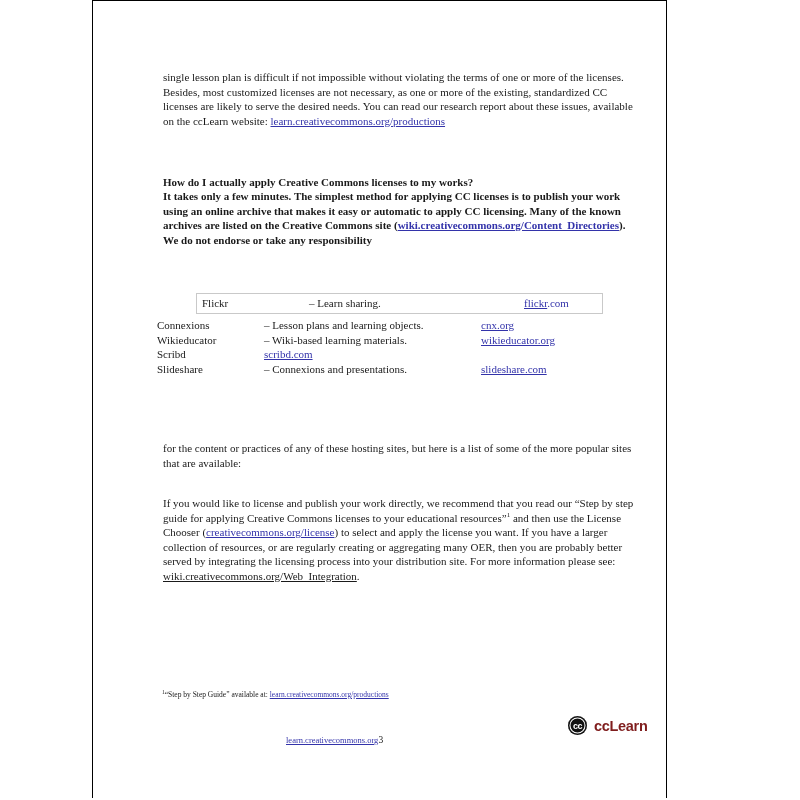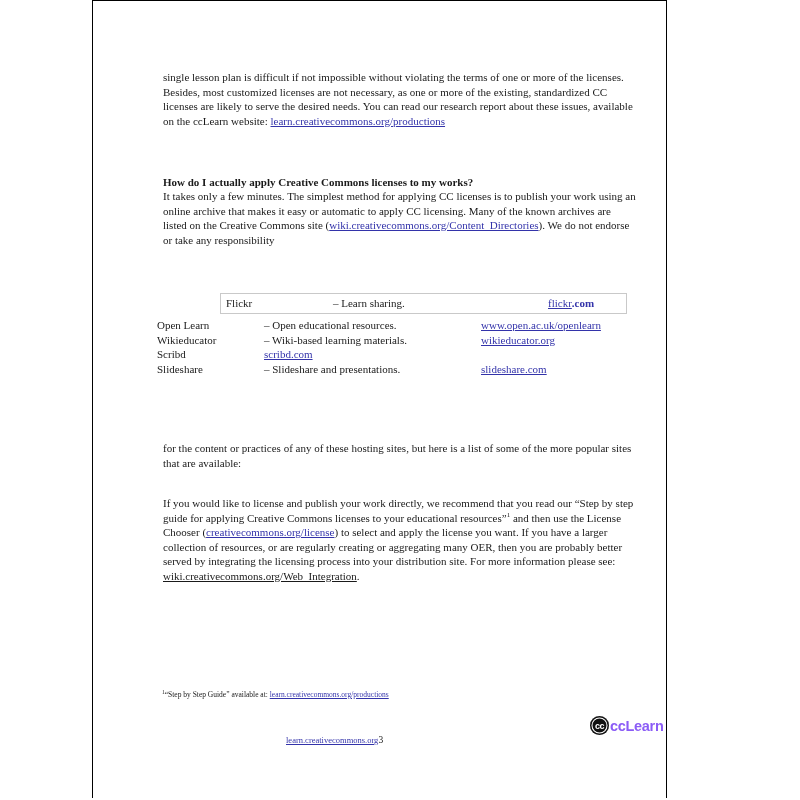--- a/index.html
+++ b/index.html
@@ -10,97 +10,97 @@
   .page {
     position:absolute; left:92px; top:0; width:575px; height:798px;
     box-sizing:border-box; background:#ffffff;
     border:1px solid #000; border-bottom:none;
   }
   .abs { position:absolute; }
   .body-text { font-size:11px; line-height:14.5px; }
   .para { width:474px; }
   .heading { font-weight:bold; }
   .link { color:#3333aa; text-decoration:underline; cursor:pointer; }
-  .link-plain { color:#3333aa; text-decoration:none; cursor:pointer;font-weight:bold; }
+  .link-plain { color:#3333aa; text-decoration:none; cursor:pointer; }
   .link-dark { color:#1a1a1a; text-decoration:underline; cursor:pointer; }
   sup { font-size:7px; line-height:0; }
 
   
   .flickr-box {
     left:103px; top:292px; width:407px; height:21px;
-    box-sizing:border-box; border:1px solid #c9c9c9; background:#fff;margin-left:24px;
+    box-sizing:border-box; border:1px solid #c9c9c9; background:#fff;
   }
   .flickr-box .cell { position:absolute; top:2px; white-space:nowrap; }
   .site-table { left:64px; top:317px; width:480px; }
   .t-row { display:flex; height:14.55px; }
   .t-name { width:107px; flex:none; }
   .t-desc { width:217px; flex:none; }
   .t-link { flex:1; }
   .t-row span { white-space:nowrap; }
 
   
   .footnote { left:69px; top:689px; font-size:7.5px; line-height:9px; }
   .footnote sup { font-size:5.5px; }
 
   
   .cclearn-logo { left:475px; top:715px; display:flex; align-items:center; }
   .cc-circle {
     width:19px; height:19px; border-radius:50%; background:#111;
     color:#fff; font-family:"Liberation Sans", sans-serif; font-weight:bold;
     font-size:9px; display:flex; align-items:center; justify-content:center;
-    letter-spacing:-0.5px; box-shadow:inset 0 0 0 1.5px #111, inset 0 0 0 2.5px #fff;margin-left:22px;
+    letter-spacing:-0.5px; box-shadow:inset 0 0 0 1.5px #111, inset 0 0 0 2.5px #fff;
   }
   .cc-wordmark {
     font-family:"Liberation Sans", sans-serif; font-weight:bold;
-    font-size:14.5px; color:#8b5cf6; margin-left:1px; letter-spacing:-0.3px;
+    font-size:14.5px; color:#7f1d1d; margin-left:7px; letter-spacing:-0.3px;
   }
 
   
   .footer { left:193px; top:734px; font-size:8.5px; }
   .page-number { color:#1a1a1a; font-size:9.5px; }
 </style>
 </head>
 <body>
 
 <div class="page">
 
   <div class="abs body-text para" style="left:70px; top:69px;">
     <span>single lesson plan is difficult if not impossible without violating the terms of one or more of the licenses. Besides, most customized licenses are not necessary, as one or more of the existing, standardized CC licenses are likely to serve the desired needs. You can read our research report about these issues, available on the ccLearn website: </span><span class="link">learn.creativecommons.org/productions</span>
   </div>
 
   <div class="abs body-text heading" style="left:70px; top:174px;">How do I actually apply Creative Commons licenses to my works?</div>
 
-  <div class="abs body-text para" style="left:70px; top:188px;">
+  <div class="abs body-text para" style="left:70px; top:188px;font-weight:bold;">
     <span>It takes only a few minutes. The simplest method for applying CC licenses is to publish your work using an online archive that makes it easy or automatic to apply CC licensing. Many of the known archives are listed on the Creative Commons site (</span><span class="link">wiki.creativecommons.org/Content_Directories</span><span>). We do not endorse or take any responsibility</span>
   </div>
 
   <div class="abs body-text flickr-box">
     <span class="cell" style="left:5px;">Flickr</span>
     <span class="cell" style="left:112px;">– Learn sharing.</span>
     <span class="cell" style="left:327px;"><span class="link">flickr</span><span class="link-plain">.com</span></span>
   </div>
 
   <div class="abs body-text site-table">
     <div class="t-row">
-      <span class="t-name">Open Learn</span>
-      <span class="t-desc">– Open educational resources.</span>
-      <span class="t-link"><span class="link">www.open.ac.uk/openlearn</span></span>
+      <span class="t-name">Connexions</span>
+      <span class="t-desc">– Lesson plans and learning objects.</span>
+      <span class="t-link"><span class="link">cnx.org</span></span>
     </div>
     <div class="t-row">
       <span class="t-name">Wikieducator</span>
       <span class="t-desc">– Wiki-based learning materials.</span>
       <span class="t-link"><span class="link">wikieducator.org</span></span>
     </div>
     <div class="t-row">
       <span class="t-name">Scribd</span>
       <span class="t-link"><span class="link">scribd.com</span></span>
     </div>
     <div class="t-row">
       <span class="t-name">Slideshare</span>
-      <span class="t-desc">– Slideshare and presentations.</span>
+      <span class="t-desc">– Connexions and presentations.</span>
       <span class="t-link"><span class="link">slideshare.com</span></span>
     </div>
   </div>
 
   <div class="abs body-text para" style="left:70px; top:440px;">for the content or practices of any of these hosting sites, but here is a list of some of the more popular sites that are available:</div>
 
   <div class="abs body-text para" style="left:70px; top:495px;">
     <span>If you would like to license and publish your work directly, we recommend that you read our “Step by step guide for applying Creative Commons licenses to your educational resources”</span><sup>1</sup><span> and then use the License Chooser (</span><span class="link">creativecommons.org/license</span><span>) to select and apply the license you want. If you have a larger collection of resources, or are regularly creating or aggregating many OER, then you are probably better served by integrating the licensing process into your distribution site. For more information please see: </span><span class="link-dark">wiki.creativecommons.org/Web_Integration</span><span>.</span>
   </div>
 

